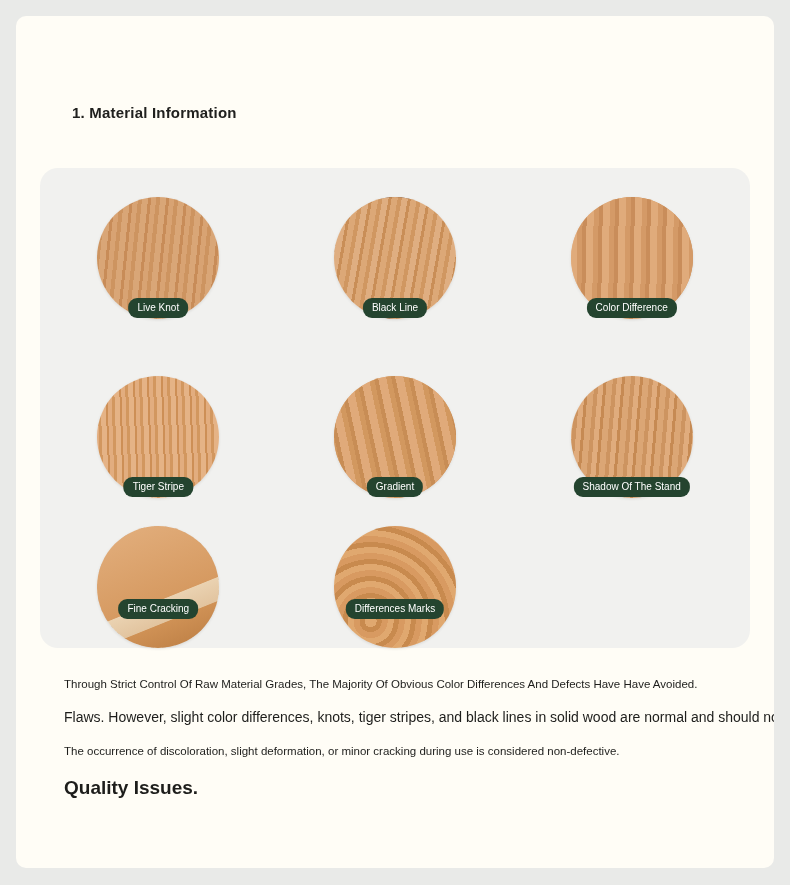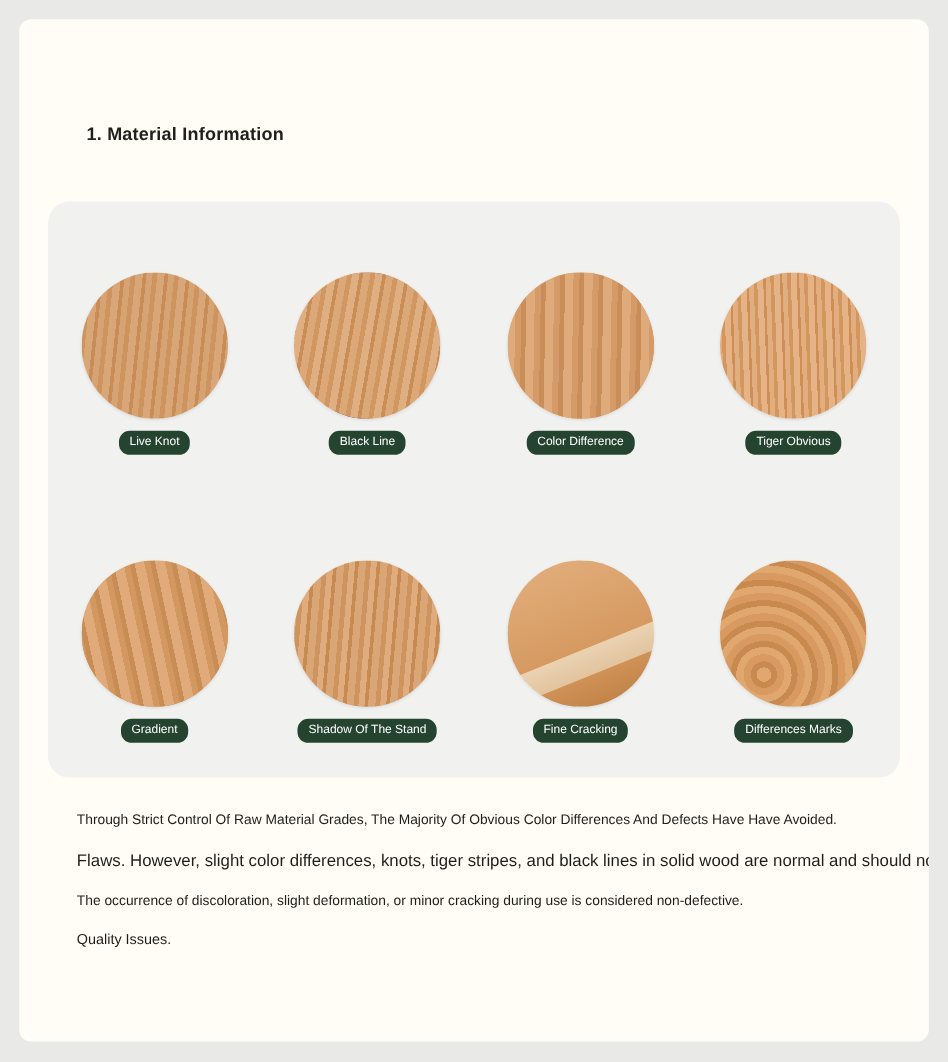--- a/index.html
+++ b/index.html
@@ -46,21 +46,21 @@
     border-radius: 18px;
   }
 
   .grid {
     position: absolute;
     left: 0;
     top: 0;
     width: 710px;
     height: 480px;
     display: grid;
-    grid-template-columns: repeat(4, 1fr);
+    grid-template-columns: repeat(3, 1fr);
     grid-template-rows: repeat(2, 1fr);
   }
 
   .cell {
     position: relative;
     display: flex;
     align-items: center;
     justify-content: center;
   }
 
@@ -105,22 +105,22 @@
   .note-small {
     font-size: 11.5px;
     line-height: 1.5;
   }
   .note-large {
     font-size: 14px;
     line-height: 1.55;
     white-space: nowrap;
   }
   .note-bold {
-    font-size: 12px;
-    font-weight: normal;
+    font-size: 19px;
+    font-weight: bold;
     line-height: 1.5;
   }
 </style>
 </head>
 <body>
 
 <div class="page">
 
   <div class="section-title">1. Material Information</div>
 
@@ -153,21 +153,21 @@
         </div>
         <div class="caption">Color Difference</div>
       </div>
 
       <div class="cell">
         <div class="swatch">
           <div class="grain" style="background:
             repeating-linear-gradient(88deg, #e2ad7f 0 4px, #d2975f 4px 7px, #e5b386 7px 12px, #cd8f56 12px 14px),
             radial-gradient(ellipse 55px 22px at 55% 45%, rgba(255,232,205,0.45) 0%, rgba(255,232,205,0) 70%);"></div>
         </div>
-        <div class="caption">Tiger Obvious</div>
+        <div class="caption">Tiger Stripe</div>
       </div>
 
       <div class="cell">
         <div class="swatch">
           <div class="grain" style="background:
             repeating-linear-gradient(78deg, #e0aa7a 0 8px, #d2985f 8px 13px, #c88d55 13px 17px),
             linear-gradient(160deg, #e8b98d 0%, #d79a62 45%, #bd7d45 100%);"></div>
         </div>
         <div class="caption">Gradient</div>
       </div>

